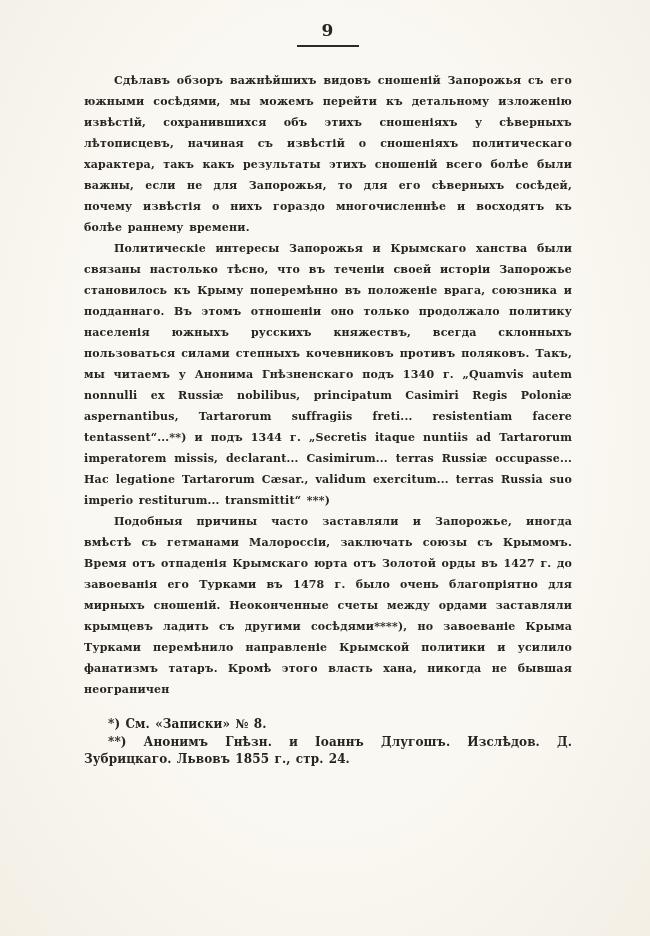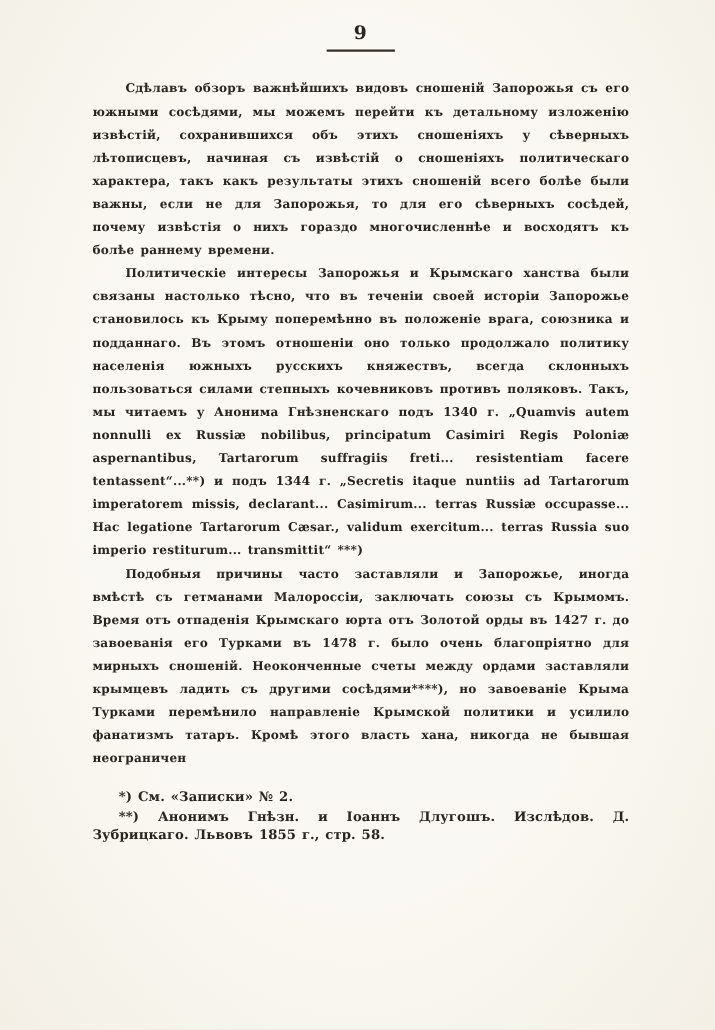--- a/index.html
+++ b/index.html
@@ -70,18 +70,18 @@
     <div class="page-number-rule"></div>
   </header>
 
   <main class="body-text">
     <p class="para">Сдѣлавъ обзоръ важнѣйшихъ видовъ сношеній Запорожья съ его южными сосѣдями, мы можемъ перейти къ детальному изложенію извѣстій, сохранившихся объ этихъ сношеніяхъ у сѣверныхъ лѣтописцевъ, начиная съ извѣстій о сношеніяхъ политическаго характера, такъ какъ результаты этихъ сношеній всего болѣе были важны, если не для Запорожья, то для его сѣверныхъ сосѣдей, почему извѣстія о нихъ гораздо многочисленнѣе и восходятъ къ болѣе раннему времени.</p>
     <p class="para">Политическіе интересы Запорожья и Крымскаго ханства были связаны настолько тѣсно, что въ теченіи своей исторіи Запорожье становилось къ Крыму поперемѣнно въ положеніе врага, союзника и подданнаго. Въ этомъ отношеніи оно только продолжало политику населенія южныхъ русскихъ княжествъ, всегда склонныхъ пользоваться силами степныхъ кочевниковъ противъ поляковъ. Такъ, мы читаемъ у Анонима Гнѣзненскаго подъ 1340 г. „Quamvis autem nonnulli ex Russiæ nobilibus, principatum Casimiri Regis Poloniæ aspernantibus, Tartarorum suffragiis freti... resistentiam facere tentassent“...**) и подъ 1344 г. „Secretis itaque nuntiis ad Tartarorum imperatorem missis, declarant... Casimirum... terras Russiæ occupasse... Hac legatione Tartarorum Cæsar., validum exercitum... terras Russia suo imperio restiturum... transmittit“ ***)</p>
     <p class="para">Подобныя причины часто заставляли и Запорожье, иногда вмѣстѣ съ гетманами Малороссіи, заключать союзы съ Крымомъ. Время отъ отпаденія Крымскаго юрта отъ Золотой орды въ 1427 г. до завоеванія его Турками въ 1478 г. было очень благопріятно для мирныхъ сношеній. Неоконченные счеты между ордами заставляли крымцевъ ладить съ другими сосѣдями****), но завоеваніе Крыма Турками перемѣнило направленіе Крымской политики и усилило фанатизмъ татаръ. Кромѣ этого власть хана, никогда не бывшая неограничен</p>
   </main>
 
   <footer class="footnotes">
-    <p class="footnote">*) См. «Записки» № 2.</p>
-    <p class="footnote">**) Анонимъ Гнѣзн. и Іоаннъ Длугошъ. Изслѣдов. Д. Зубрицкаго. Львовъ 1855 г., стр. 58.</p>
+    <p class="footnote">*) См. «Записки» № 8.</p>
+    <p class="footnote">**) Анонимъ Гнѣзн. и Іоаннъ Длугошъ. Изслѣдов. Д. Зубрицкаго. Львовъ 1855 г., стр. 24.</p>
 
   </footer>
 
 </div>
 
 </body></html>

